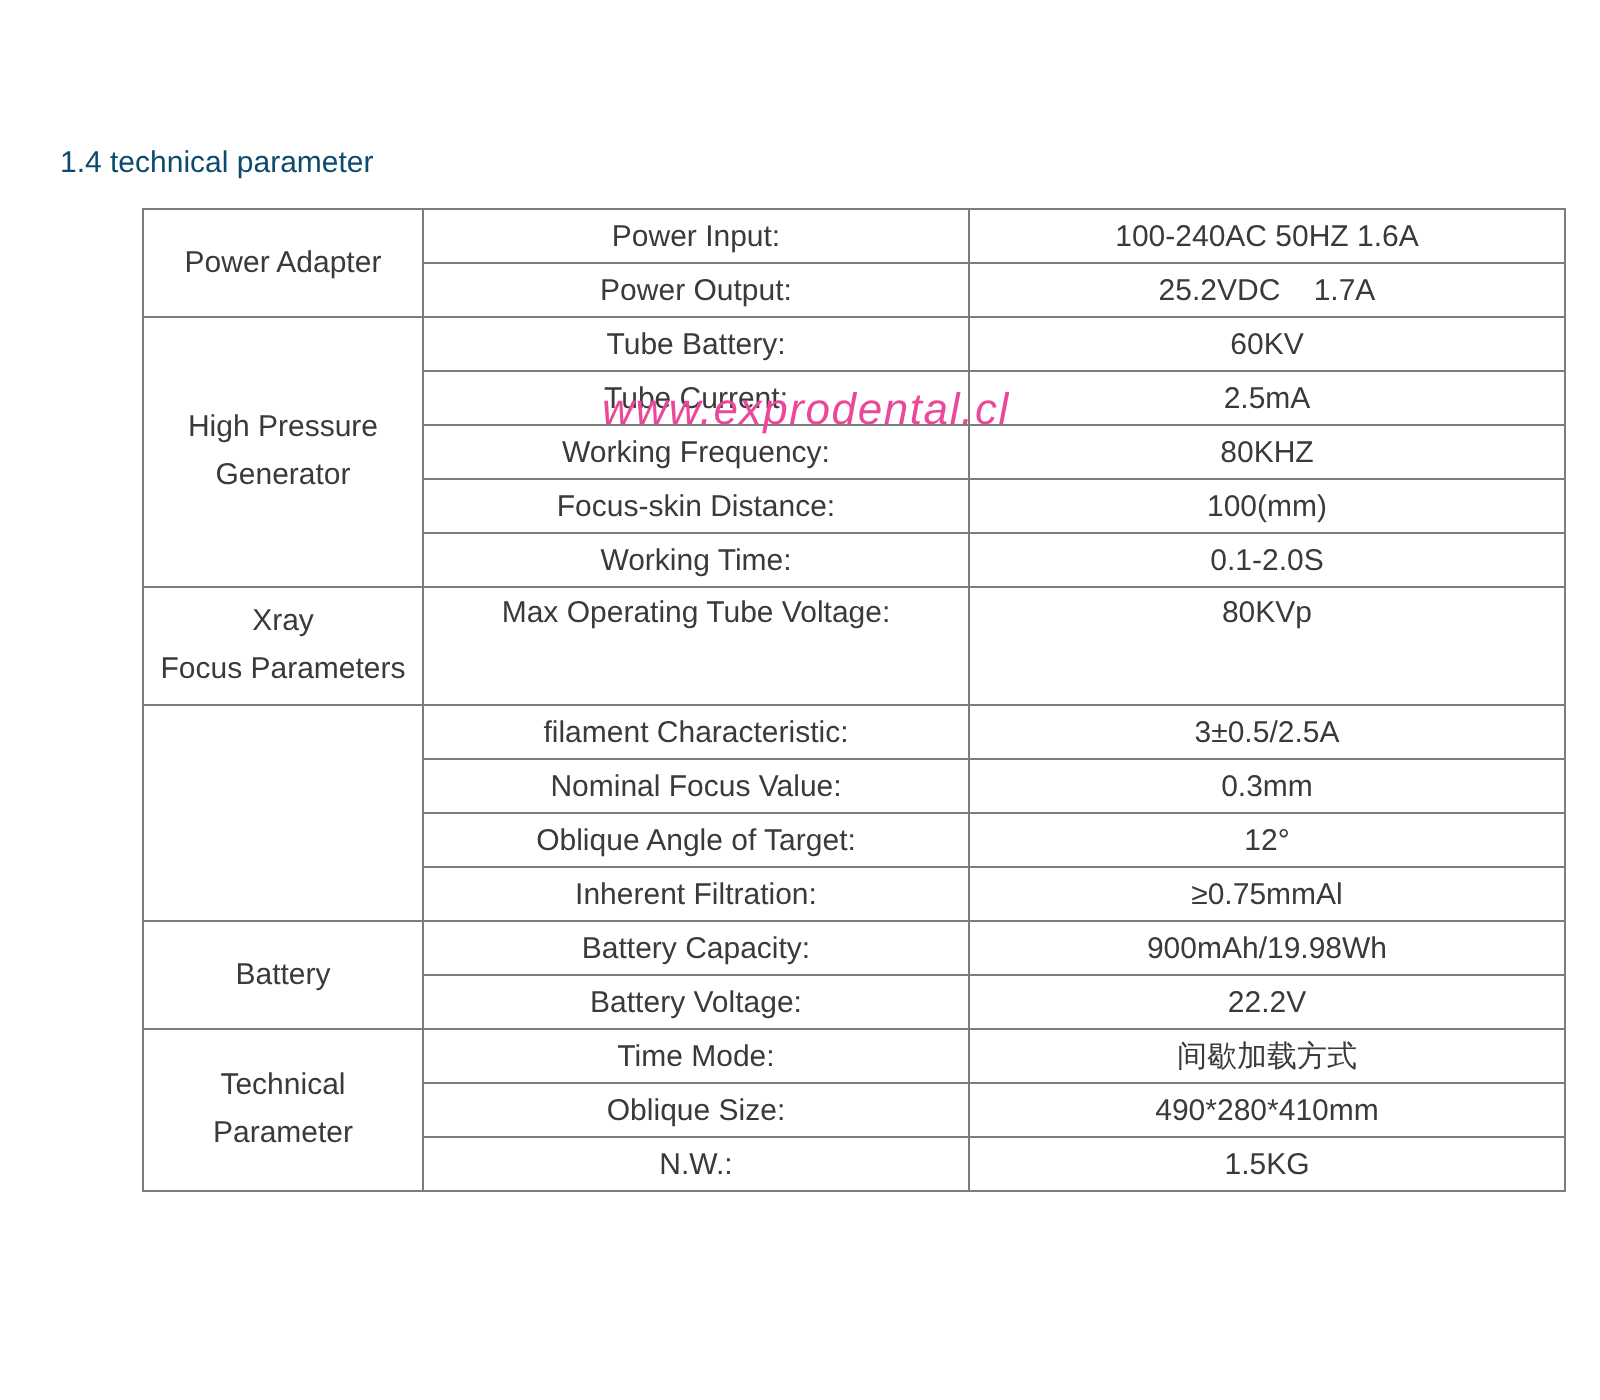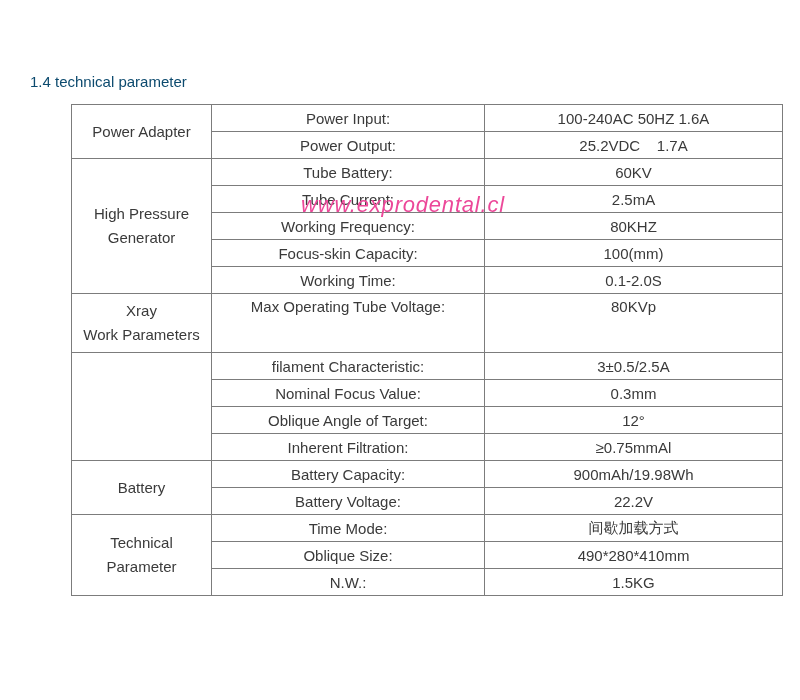--- a/index.html
+++ b/index.html
@@ -93,31 +93,31 @@
     </tr>
     <tr>
       <td class="param">Tube Current:</td>
       <td class="val">2.5mA</td>
     </tr>
     <tr>
       <td class="param">Working Frequency:</td>
       <td class="val">80KHZ</td>
     </tr>
     <tr>
-      <td class="param">Focus-skin Capacity:</td>
+      <td class="param">Focus-skin Distance:</td>
       <td class="val">100(mm)</td>
     </tr>
     <tr>
       <td class="param">Working Time:</td>
       <td class="val">0.1-2.0S</td>
     </tr>
 
     <tr>
       <td class="cat">Xray
-Work Parameters</td>
+Focus Parameters</td>
       <td class="param tall">Max Operating Tube Voltage:</td>
       <td class="val tall">80KVp</td>
     </tr>
 
     <tr>
       <td class="cat" rowspan="4"></td>
       <td class="param">filament Characteristic:</td>
       <td class="val">3±0.5/2.5A</td>
     </tr>
     <tr>

